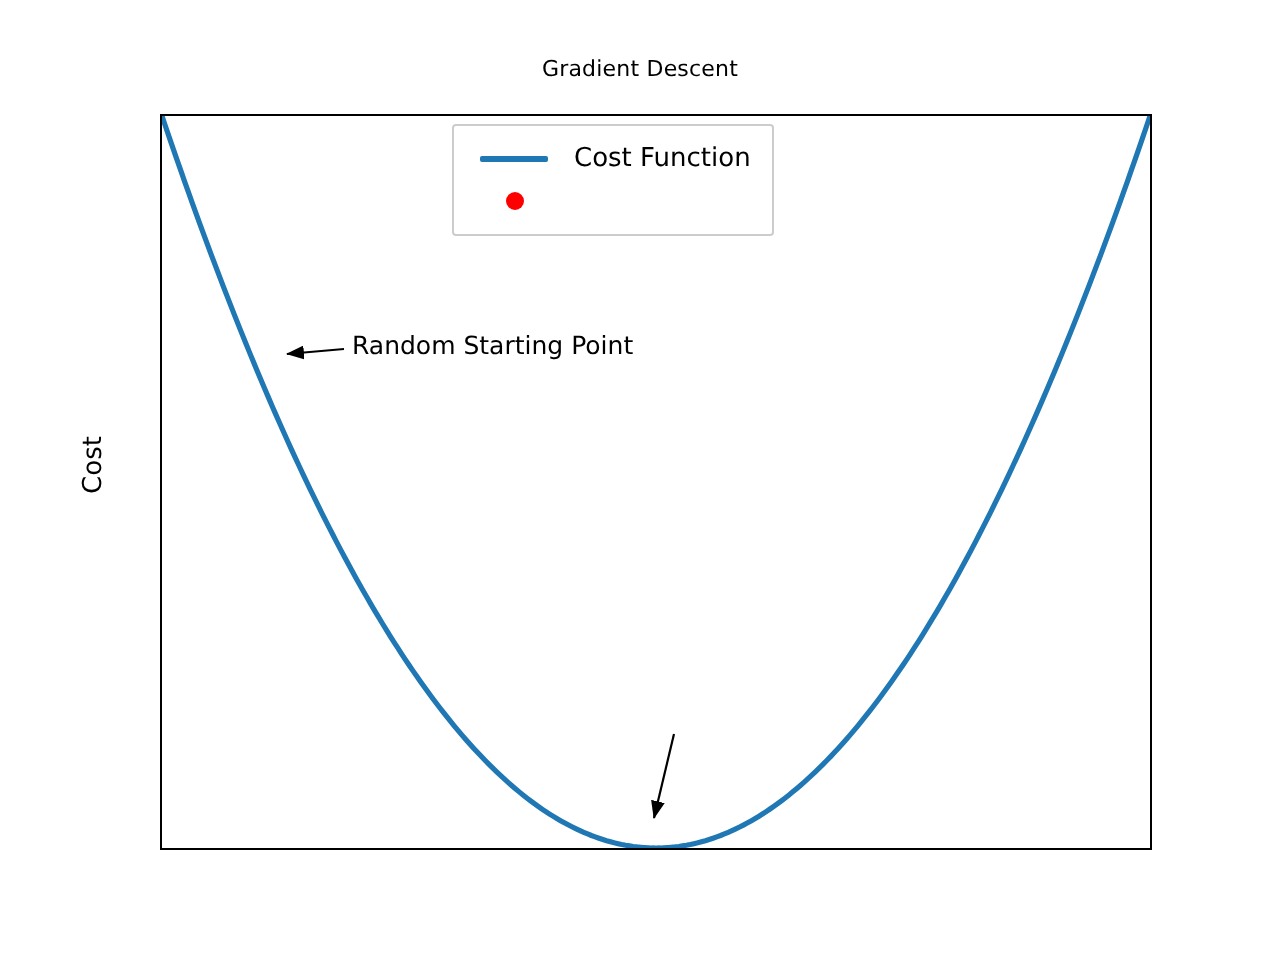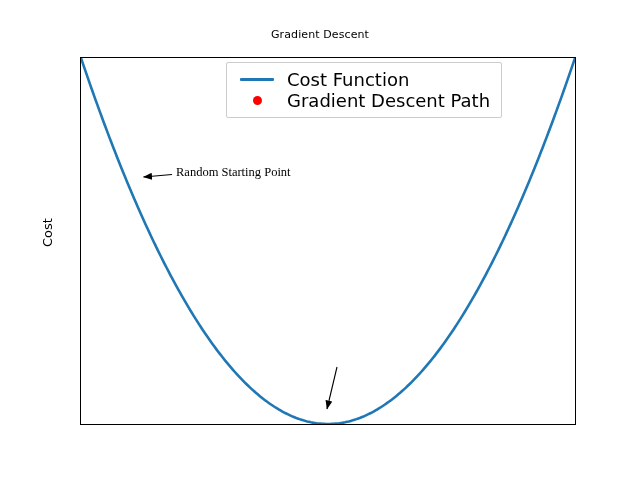--- a/index.html
+++ b/index.html
@@ -96,32 +96,32 @@
     background: #1f77b4;
     border-radius: 1px;
   }
   .legend-dot {
     width: 9px;
     height: 9px;
     border-radius: 50%;
     background: #ff0000;
   }
   .legend-label {
-    font-size: 18px;
+    font-size: 13px;
     color: #000000;
     padding-left: 9px;
     white-space: nowrap;
   }
   .annotation-text {
     position: absolute;
     font-size: 12.5px;
     color: #000000;
     white-space: nowrap;
   }
-  #ann-start-text { left: 176px; top: 165px; font-family: Liberation Serif, serif; }
+  #ann-start-text { left: 176px; top: 165px; }
   #ann-min-text  { left: 288px; top: 350px; }
   #annotation-svg {
     position: absolute;
     left: 0;
     top: 0;
     width: 640px;
     height: 480px;
     pointer-events: none;
   }
 </style>
@@ -156,20 +156,19 @@
     <div class="legend-row">
       <span class="legend-key">
         <span class="legend-line"></span>
       </span>
       <span class="legend-label">Cost Function</span>
     </div>
     <div class="legend-row">
       <span class="legend-key">
         <span class="legend-dot"></span>
       </span>
-      <span class="legend-label">Gradient Descent Path</span>
     </div>
   </div>
 
 
   <div id="ylabel">Cost</div>
 
 </div>
 
 </body></html>

